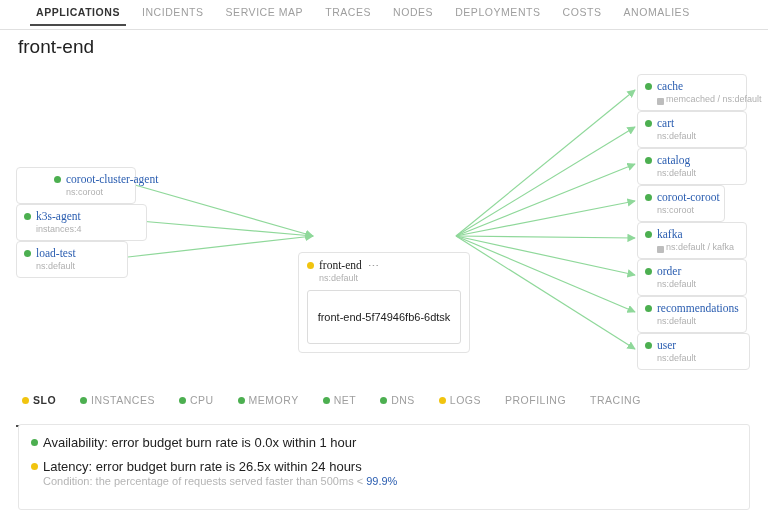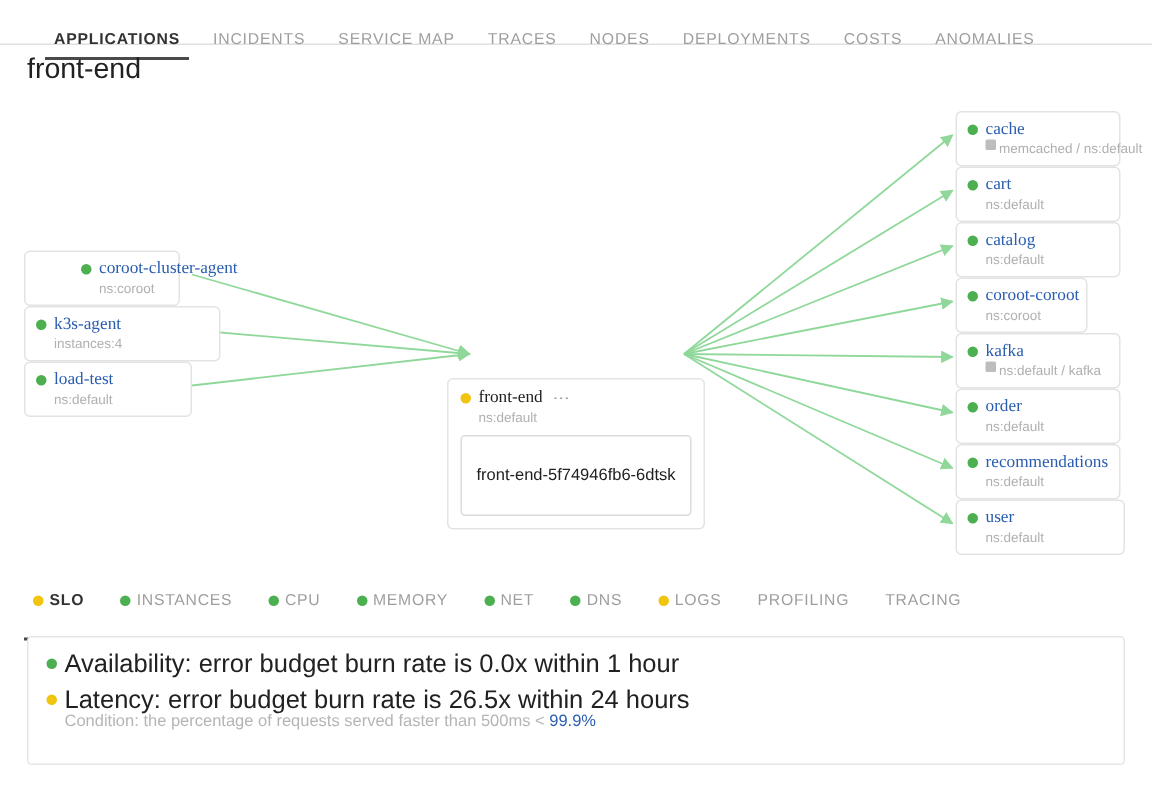--- a/index.html
+++ b/index.html
@@ -16,21 +16,21 @@
   .topnav {
     position: absolute; left: 0; top: 0; width: 768px; height: 30px;
     border-bottom: 1px solid #e0e0e0;
     display: flex; align-items: flex-start;
     padding-left: 25px;
   }
   .topnav-item {
     font-size: 10.5px;
     letter-spacing: .55px;
     color: #9e9e9e;
-    padding: 20px 11px 8px 11px;
+    padding: 6px 11px 8px 11px;
     position: relative;
     white-space: nowrap;
     cursor: pointer;
   }
   .topnav-item.active { color: #333; font-weight: bold; }
   .topnav-item.active:after {
     content: ""; position: absolute; left: 5px; right: 5px; bottom: 0;
     height: 2px; background: #4a4a4a;
   }
 
@@ -61,21 +61,21 @@
   .node-title.dark { color: #212121; }
   .dot {
     width: 7px; height: 7px; border-radius: 50%;
     display: inline-block; margin-right: 5px; flex: 0 0 auto;
   }
   .dot.green { background: #4caf50; }
   .dot.yellow { background: #f1c40f; }
   .node-sub {
     font-size: 9px; color: #b0b0b0; line-height: 12px;
     margin-left: 12px; white-space: nowrap;
-    display: flex; align-items: flex-start;
+    display: flex; align-items: flex-end;
   }
   .tech-icon {
     display: inline-block; width: 7px; height: 7px;
     background: #bdbdbd; border-radius: 1px; margin-right: 2px;
     flex: 0 0 auto;
   }
   .kebab {
     margin-left: 7px; color: #9e9e9e; font-size: 11px;
     line-height: 10px; letter-spacing: 0; cursor: pointer;
     writing-mode: vertical-rl; transform: none;
@@ -115,21 +115,21 @@
 
   
   .slo-panel {
     position: absolute; left: 18px; top: 424px; width: 732px; height: 86px;
     border: 1px solid #e6e6e6; border-radius: 3px; background: #fff;
     padding: 10px 12px;
   }
   .slo-row { margin-bottom: 9px; }
   .slo-head {
     display: flex; align-items: center;
-    font-size: 17px; color: #212121; line-height: 15px;
+    font-size: 13px; color: #212121; line-height: 15px;
   }
   .slo-cond {
     font-size: 11px; color: #b5b5b5; margin-left: 12px; line-height: 15px;
   }
   .slo-cond .pct { color: #2a5db0; }
 </style>
 </head>
 <body>
 
 <div class="topnav" id="topnav">
@@ -159,21 +159,21 @@
       <line x1="456" y1="174" x2="635" y2="65" stroke="#8fd89a" stroke-width="1.2" marker-end="url(#arr)"></line>
       <line x1="456" y1="174" x2="635" y2="102" stroke="#8fd89a" stroke-width="1.2" marker-end="url(#arr)"></line>
       <line x1="456" y1="174" x2="635" y2="139" stroke="#8fd89a" stroke-width="1.2" marker-end="url(#arr)"></line>
       <line x1="456" y1="174" x2="635" y2="176" stroke="#8fd89a" stroke-width="1.2" marker-end="url(#arr)"></line>
       <line x1="456" y1="174" x2="635" y2="213" stroke="#8fd89a" stroke-width="1.2" marker-end="url(#arr)"></line>
       <line x1="456" y1="174" x2="635" y2="250" stroke="#8fd89a" stroke-width="1.2" marker-end="url(#arr)"></line>
       <line x1="456" y1="174" x2="635" y2="287" stroke="#8fd89a" stroke-width="1.2" marker-end="url(#arr)"></line>
     </svg>
 
   <div id="upstream-layer">
-      <div class="node" style="left: 16px; top: 105px; width: 104px; padding-left: 37px;">
+      <div class="node" style="left: 16px; top: 105px; width: 120px; padding-left: 37px;">
         <div class="node-title">
           <span class="dot green"></span>
           <span>coroot-cluster-agent</span>
         </div>
         <div class="node-sub">ns:coroot</div>
       </div>
       <div class="node" style="left: 16px; top: 142px; width: 131px;">
         <div class="node-title">
           <span class="dot green"></span>
           <span>k3s-agent</span>

